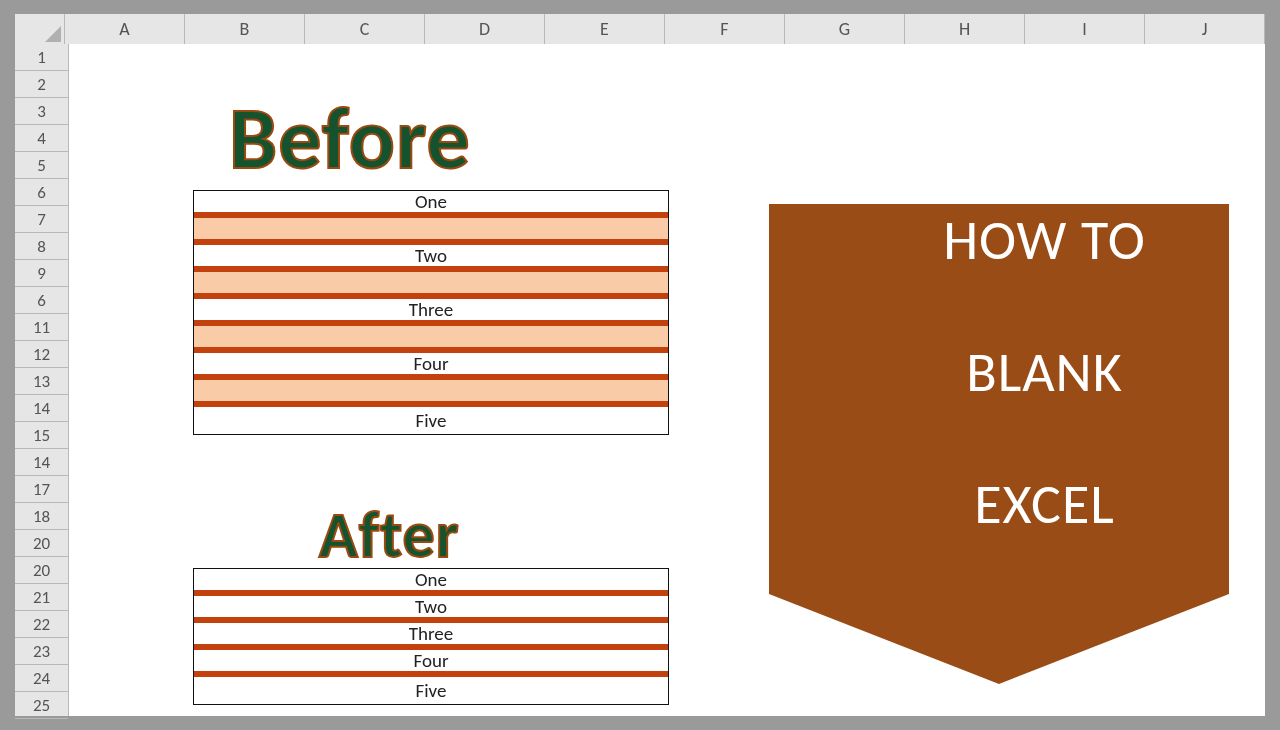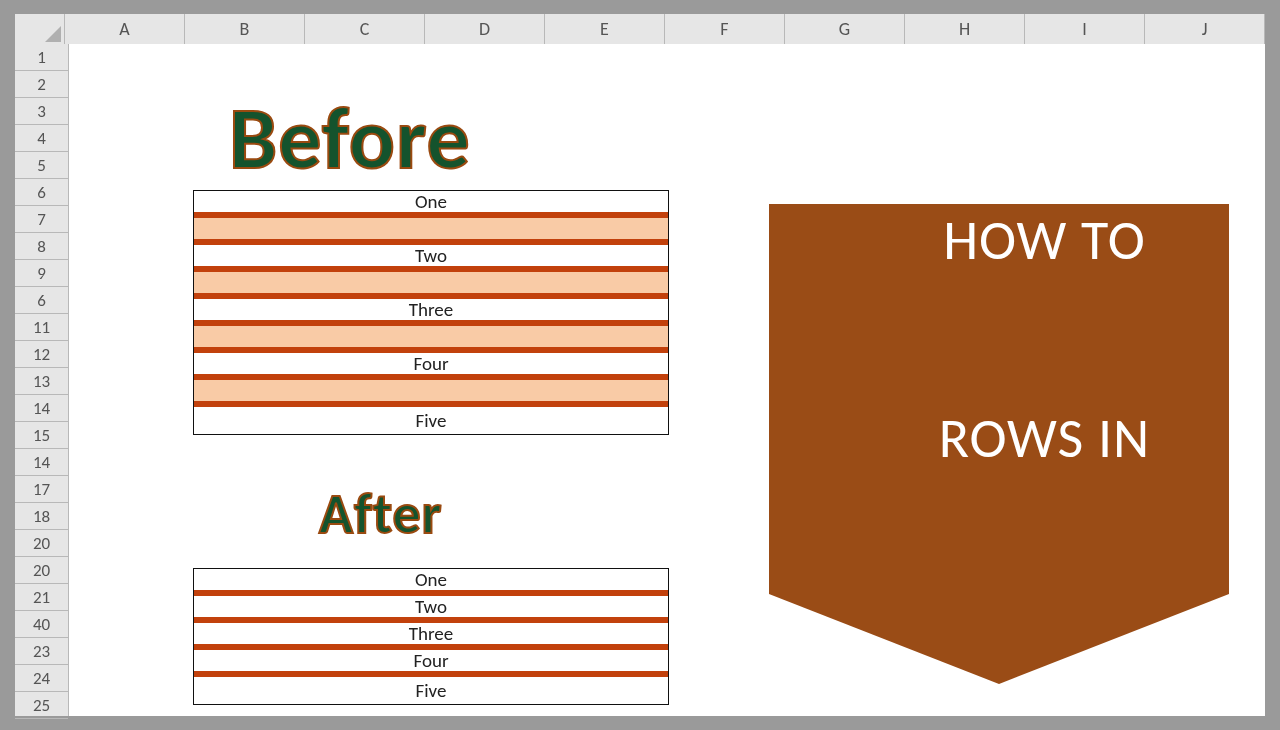--- a/index.html
+++ b/index.html
@@ -79,21 +79,21 @@
   
   .wordart {
     position: absolute;
     font-weight: 700;
     font-family: Calibri, Arial, sans-serif;
     color: #14532d;
     -webkit-text-stroke: 2px #9a4a10;
     letter-spacing: 1px;
   }
   .wa-before { left: 160px; top: 42px; font-size: 86px; }
-  .wa-after  { left: 250px; top: 436px; font-size: 56px; text-align: right; }
+  .wa-after  { left: 250px; top: 452px; font-size: 64px; text-align: right; }
 
   
   .tbl {
     position: absolute;
     border: 1px solid #111;
   }
   .tbl .trow {
     height: 27px;
     border-bottom: 6px solid #c2410c;
     display: flex; align-items: center; justify-content: center;
@@ -164,21 +164,21 @@
       <div class="rowhdr">12</div>
       <div class="rowhdr">13</div>
       <div class="rowhdr">14</div>
       <div class="rowhdr">15</div>
       <div class="rowhdr">14</div>
       <div class="rowhdr">17</div>
       <div class="rowhdr">18</div>
       <div class="rowhdr">20</div>
       <div class="rowhdr">20</div>
       <div class="rowhdr">21</div>
-      <div class="rowhdr">40</div>
+      <div class="rowhdr">22</div>
       <div class="rowhdr">23</div>
       <div class="rowhdr">24</div>
       <div class="rowhdr">25</div>
     </div>
 
   <div class="canvas">
 
     <div class="wordart wa-before">Before</div>
 
     <div class="tbl tbl-before">
@@ -205,20 +205,21 @@
         <div class="trow">Five</div>
       </div>
 
     <div class="banner">
       <svg width="460" height="480">
         <polygon points="0,0 460,0 460,390 230,480 0,390" fill="#9a4c16"></polygon>
       </svg>
       <div class="banner-text">
         <span>HOW TO</span><br>
         <br>
+        <span>BLANK</span><br>
         <br>
-        <span>ROWS IN</span><br>
+        <span>EXCEL</span>
       </div>
     </div>
 
   </div>
 
 </div>
 
 </body></html>

